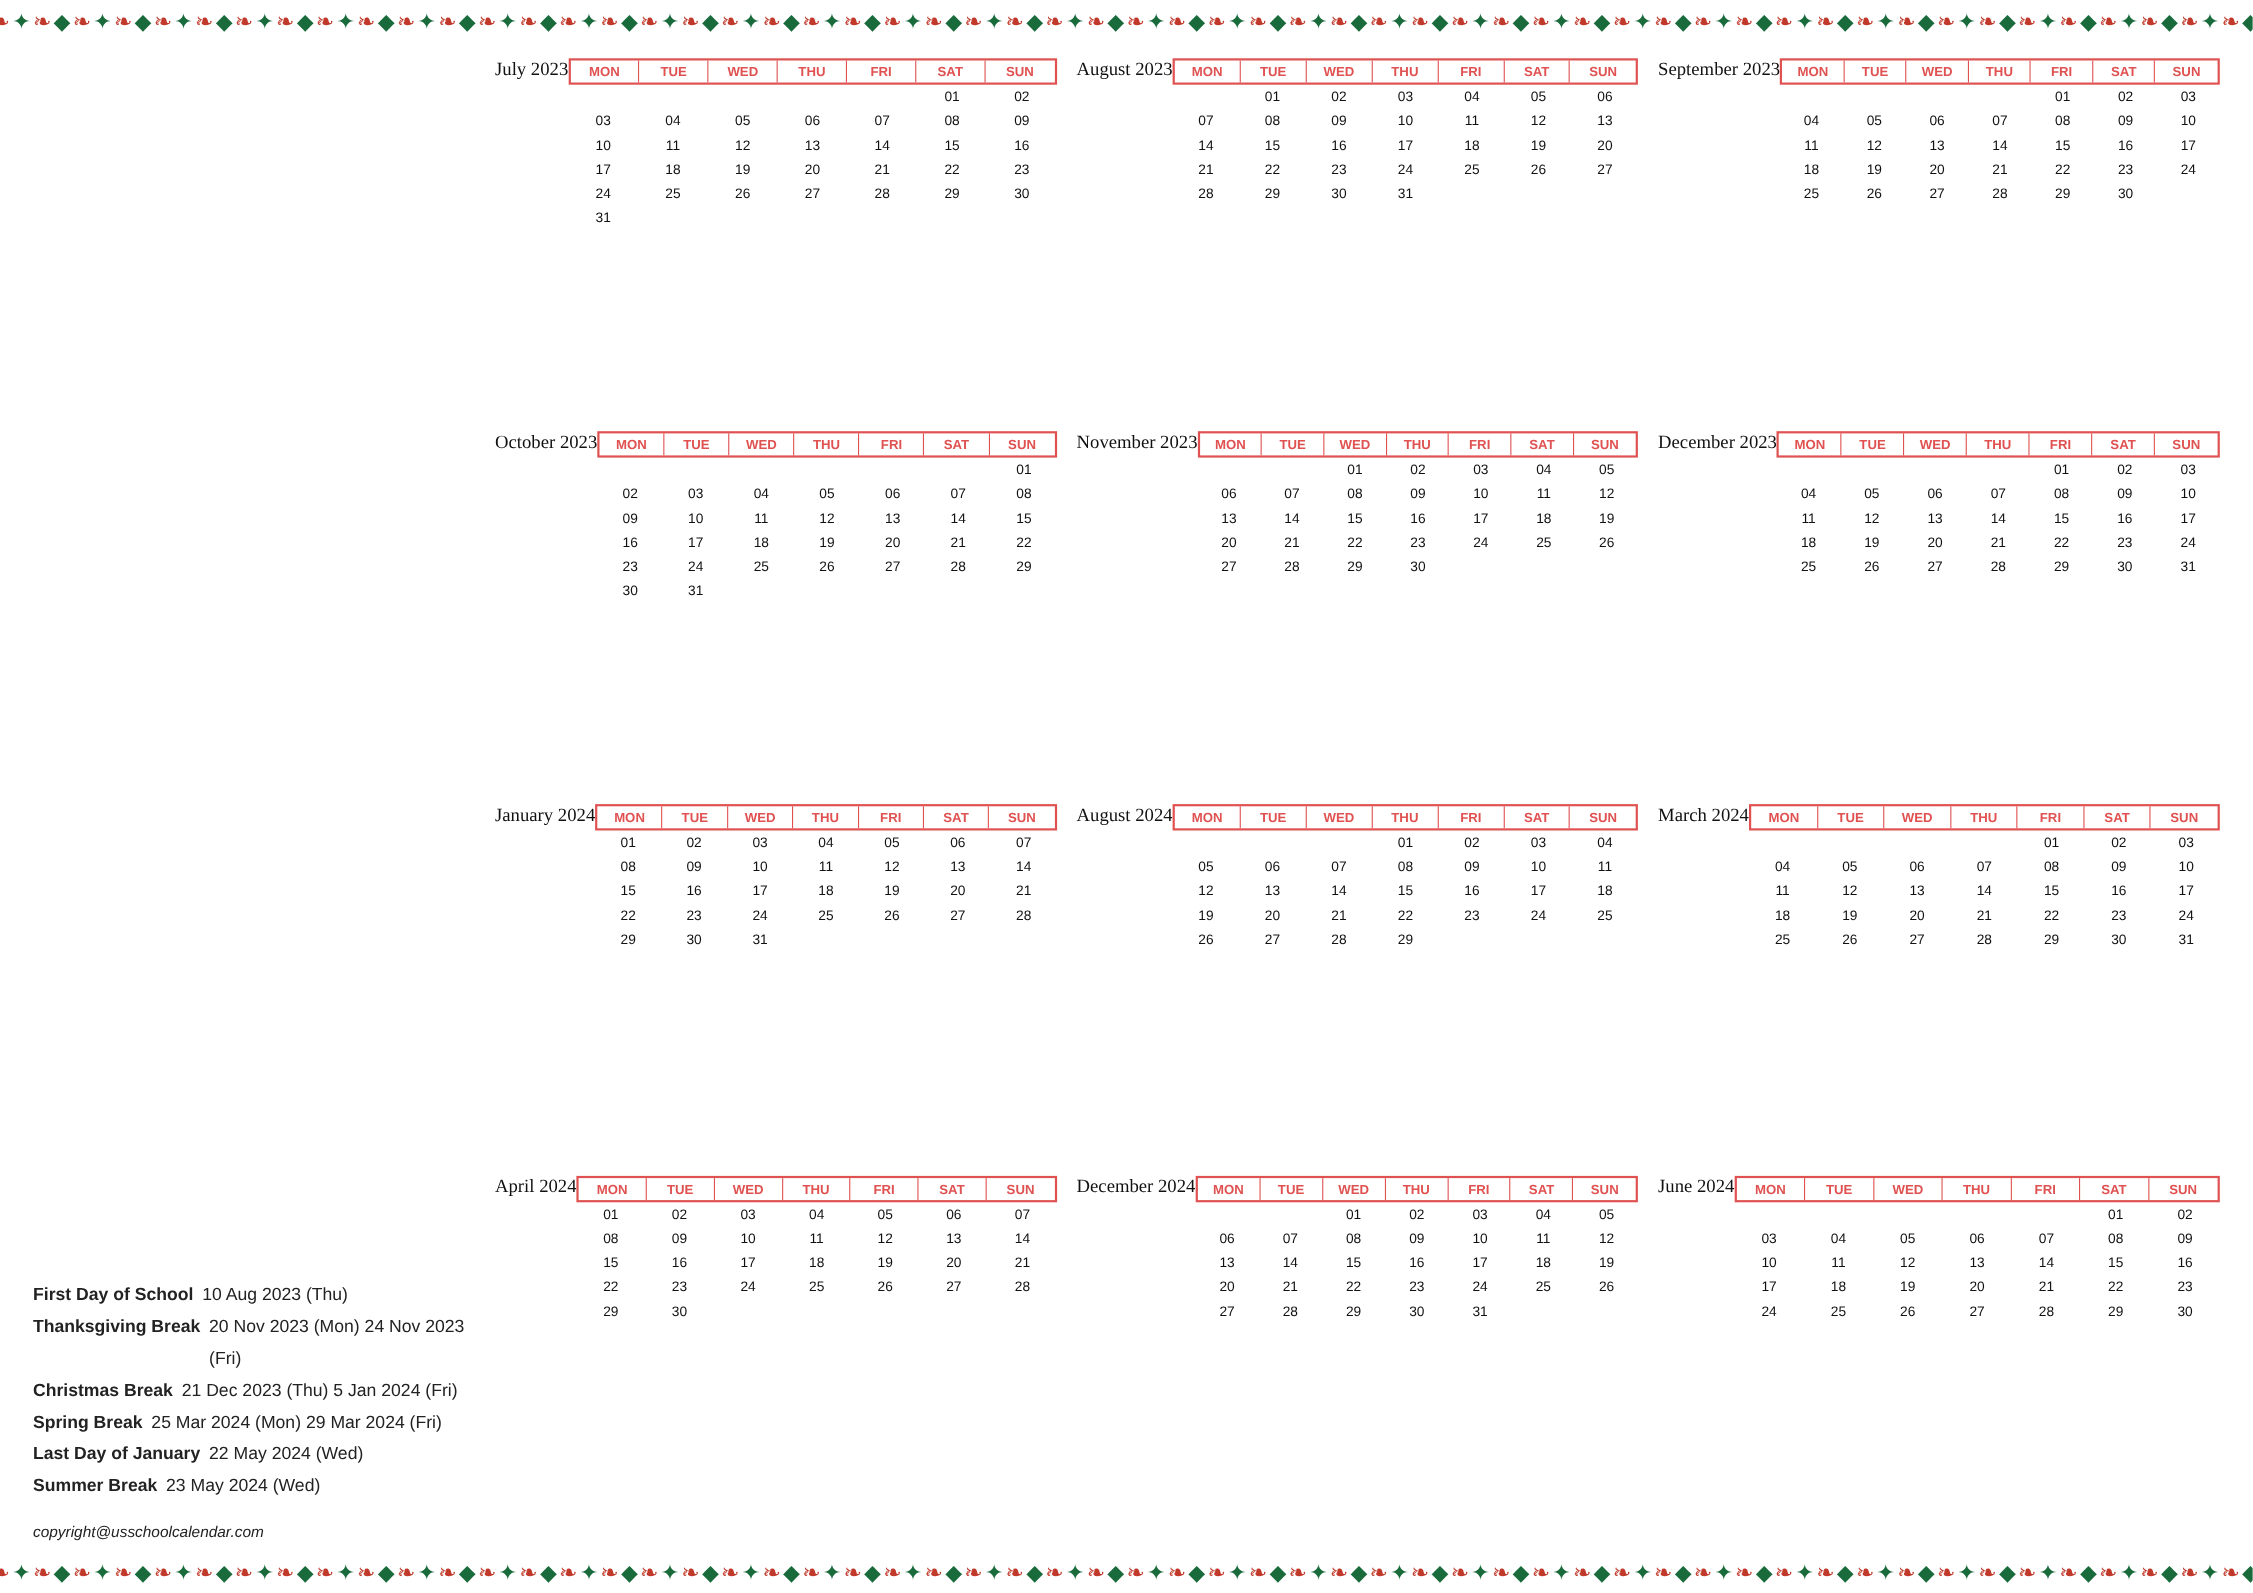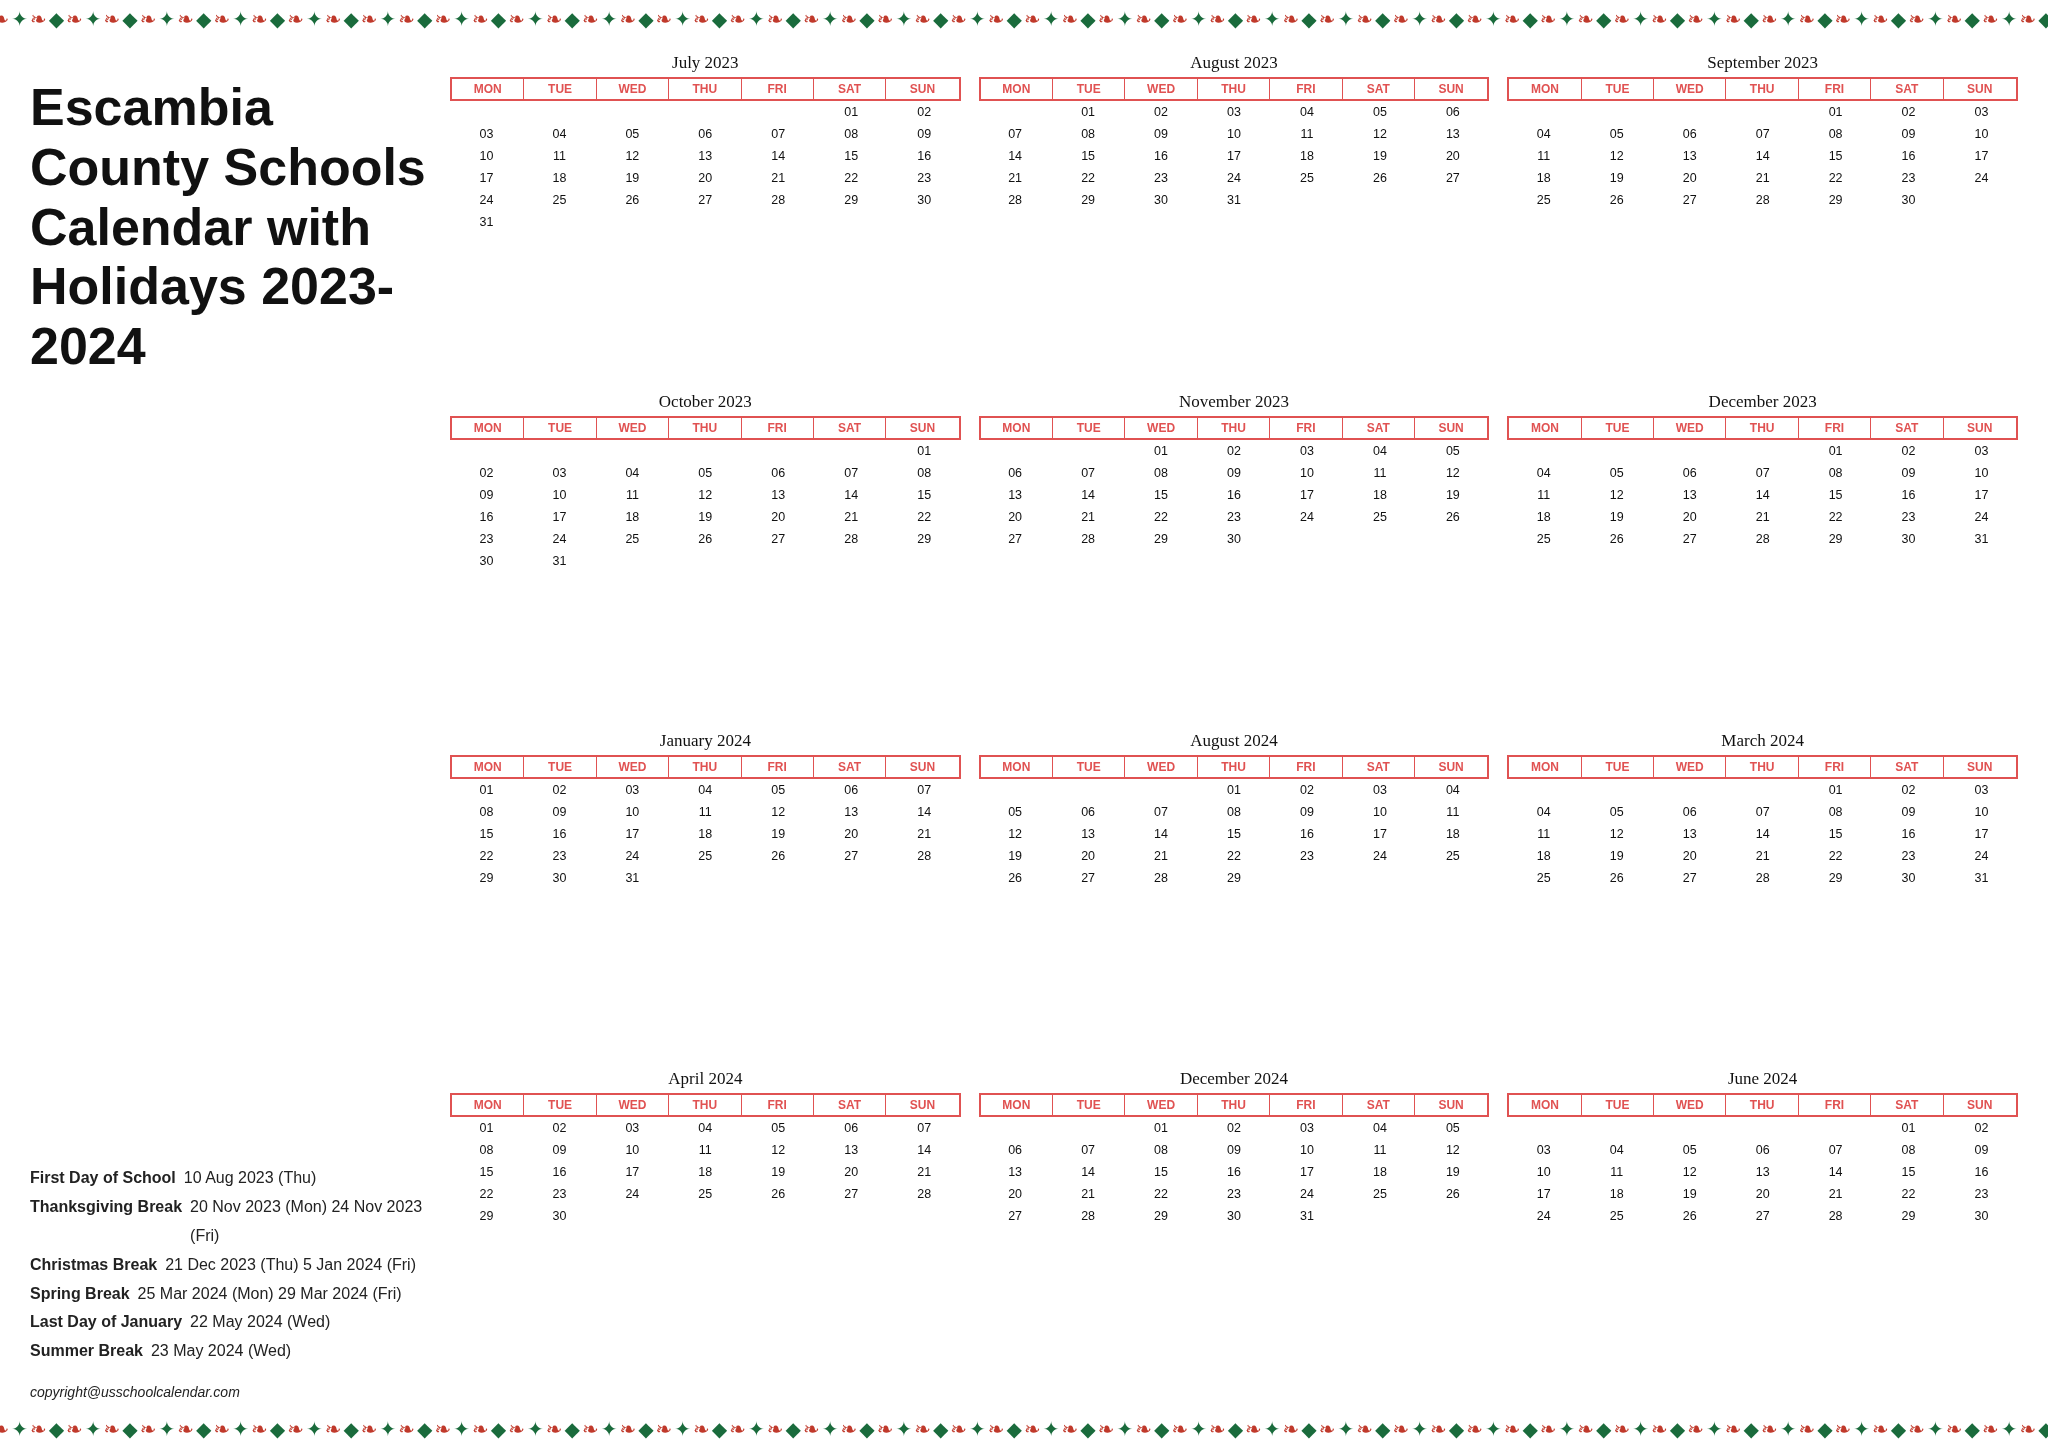--- a/index.html
+++ b/index.html
@@ -87,21 +87,21 @@
       flex: 1;
       display: grid;
       grid-template-columns: repeat(3, 1fr);
       grid-template-rows: repeat(4, 1fr);
       gap: 8px 18px;
       padding-top: 5px;
     }
 
     .month-calendar {
       display: flex;
-      flex-direction: column;
+      flex-direction: row;
     }
 
     .month-title {
       text-align: center;
       font-size: 17px;
       font-weight: normal;
       color: #111;
       margin-bottom: 4px;
       font-family: Georgia, serif;
     }
@@ -150,21 +150,20 @@
 <body>
 
 <div class="deco-border">
   <span id="top-deco"><span style="color:#c0392b;font-size:20px;">❧</span><span style="color:#1a6b3c;font-size:20px;">✦</span><span style="color:#c0392b;font-size:20px;">❧</span><span style="color:#1a6b3c;font-size:20px;">◆</span><span style="color:#c0392b;font-size:20px;">❧</span><span style="color:#1a6b3c;font-size:20px;">✦</span><span style="color:#c0392b;font-size:20px;">❧</span><span style="color:#1a6b3c;font-size:20px;">◆</span><span style="color:#c0392b;font-size:20px;">❧</span><span style="color:#1a6b3c;font-size:20px;">✦</span><span style="color:#c0392b;font-size:20px;">❧</span><span style="color:#1a6b3c;font-size:20px;">◆</span><span style="color:#c0392b;font-size:20px;">❧</span><span style="color:#1a6b3c;font-size:20px;">✦</span><span style="color:#c0392b;font-size:20px;">❧</span><span style="color:#1a6b3c;font-size:20px;">◆</span><span style="color:#c0392b;font-size:20px;">❧</span><span style="color:#1a6b3c;font-size:20px;">✦</span><span style="color:#c0392b;font-size:20px;">❧</span><span style="color:#1a6b3c;font-size:20px;">◆</span><span style="color:#c0392b;font-size:20px;">❧</span><span style="color:#1a6b3c;font-size:20px;">✦</span><span style="color:#c0392b;font-size:20px;">❧</span><span style="color:#1a6b3c;font-size:20px;">◆</span><span style="color:#c0392b;font-size:20px;">❧</span><span style="color:#1a6b3c;font-size:20px;">✦</span><span style="color:#c0392b;font-size:20px;">❧</span><span style="color:#1a6b3c;font-size:20px;">◆</span><span style="color:#c0392b;font-size:20px;">❧</span><span style="color:#1a6b3c;font-size:20px;">✦</span><span style="color:#c0392b;font-size:20px;">❧</span><span style="color:#1a6b3c;font-size:20px;">◆</span><span style="color:#c0392b;font-size:20px;">❧</span><span style="color:#1a6b3c;font-size:20px;">✦</span><span style="color:#c0392b;font-size:20px;">❧</span><span style="color:#1a6b3c;font-size:20px;">◆</span><span style="color:#c0392b;font-size:20px;">❧</span><span style="color:#1a6b3c;font-size:20px;">✦</span><span style="color:#c0392b;font-size:20px;">❧</span><span style="color:#1a6b3c;font-size:20px;">◆</span><span style="color:#c0392b;font-size:20px;">❧</span><span style="color:#1a6b3c;font-size:20px;">✦</span><span style="color:#c0392b;font-size:20px;">❧</span><span style="color:#1a6b3c;font-size:20px;">◆</span><span style="color:#c0392b;font-size:20px;">❧</span><span style="color:#1a6b3c;font-size:20px;">✦</span><span style="color:#c0392b;font-size:20px;">❧</span><span style="color:#1a6b3c;font-size:20px;">◆</span><span style="color:#c0392b;font-size:20px;">❧</span><span style="color:#1a6b3c;font-size:20px;">✦</span><span style="color:#c0392b;font-size:20px;">❧</span><span style="color:#1a6b3c;font-size:20px;">◆</span><span style="color:#c0392b;font-size:20px;">❧</span><span style="color:#1a6b3c;font-size:20px;">✦</span><span style="color:#c0392b;font-size:20px;">❧</span><span style="color:#1a6b3c;font-size:20px;">◆</span><span style="color:#c0392b;font-size:20px;">❧</span><span style="color:#1a6b3c;font-size:20px;">✦</span><span style="color:#c0392b;font-size:20px;">❧</span><span style="color:#1a6b3c;font-size:20px;">◆</span><span style="color:#c0392b;font-size:20px;">❧</span><span style="color:#1a6b3c;font-size:20px;">✦</span><span style="color:#c0392b;font-size:20px;">❧</span><span style="color:#1a6b3c;font-size:20px;">◆</span><span style="color:#c0392b;font-size:20px;">❧</span><span style="color:#1a6b3c;font-size:20px;">✦</span><span style="color:#c0392b;font-size:20px;">❧</span><span style="color:#1a6b3c;font-size:20px;">◆</span><span style="color:#c0392b;font-size:20px;">❧</span><span style="color:#1a6b3c;font-size:20px;">✦</span><span style="color:#c0392b;font-size:20px;">❧</span><span style="color:#1a6b3c;font-size:20px;">◆</span><span style="color:#c0392b;font-size:20px;">❧</span><span style="color:#1a6b3c;font-size:20px;">✦</span><span style="color:#c0392b;font-size:20px;">❧</span><span style="color:#1a6b3c;font-size:20px;">◆</span><span style="color:#c0392b;font-size:20px;">❧</span><span style="color:#1a6b3c;font-size:20px;">✦</span><span style="color:#c0392b;font-size:20px;">❧</span><span style="color:#1a6b3c;font-size:20px;">◆</span><span style="color:#c0392b;font-size:20px;">❧</span><span style="color:#1a6b3c;font-size:20px;">✦</span><span style="color:#c0392b;font-size:20px;">❧</span><span style="color:#1a6b3c;font-size:20px;">◆</span><span style="color:#c0392b;font-size:20px;">❧</span><span style="color:#1a6b3c;font-size:20px;">✦</span><span style="color:#c0392b;font-size:20px;">❧</span><span style="color:#1a6b3c;font-size:20px;">◆</span><span style="color:#c0392b;font-size:20px;">❧</span><span style="color:#1a6b3c;font-size:20px;">✦</span><span style="color:#c0392b;font-size:20px;">❧</span><span style="color:#1a6b3c;font-size:20px;">◆</span><span style="color:#c0392b;font-size:20px;">❧</span><span style="color:#1a6b3c;font-size:20px;">✦</span><span style="color:#c0392b;font-size:20px;">❧</span><span style="color:#1a6b3c;font-size:20px;">◆</span><span style="color:#c0392b;font-size:20px;">❧</span><span style="color:#1a6b3c;font-size:20px;">✦</span><span style="color:#c0392b;font-size:20px;">❧</span><span style="color:#1a6b3c;font-size:20px;">◆</span><span style="color:#c0392b;font-size:20px;">❧</span><span style="color:#1a6b3c;font-size:20px;">✦</span><span style="color:#c0392b;font-size:20px;">❧</span><span style="color:#1a6b3c;font-size:20px;">◆</span><span style="color:#c0392b;font-size:20px;">❧</span><span style="color:#1a6b3c;font-size:20px;">✦</span><span style="color:#c0392b;font-size:20px;">❧</span><span style="color:#1a6b3c;font-size:20px;">◆</span><span style="color:#c0392b;font-size:20px;">❧</span><span style="color:#1a6b3c;font-size:20px;">✦</span><span style="color:#c0392b;font-size:20px;">❧</span><span style="color:#1a6b3c;font-size:20px;">◆</span></span>
 </div>
 
 <div class="main-container">
   <div class="content-area">
 
     <div class="left-panel">
-      <div class="main-title">Escambia County Schools Calendar with Holidays 2023-2024</div>
 
       <div class="holidays-info" id="holidays-container">
           <div class="info-row">
             <span class="info-label">First Day of School</span>
             <span class="info-value">10 Aug 2023 (Thu)</span>
           </div>
           <div class="info-row">
             <span class="info-label">Thanksgiving Break</span>
             <span class="info-value">20 Nov 2023 (Mon) 24 Nov 2023 (Fri)</span>
           </div>

